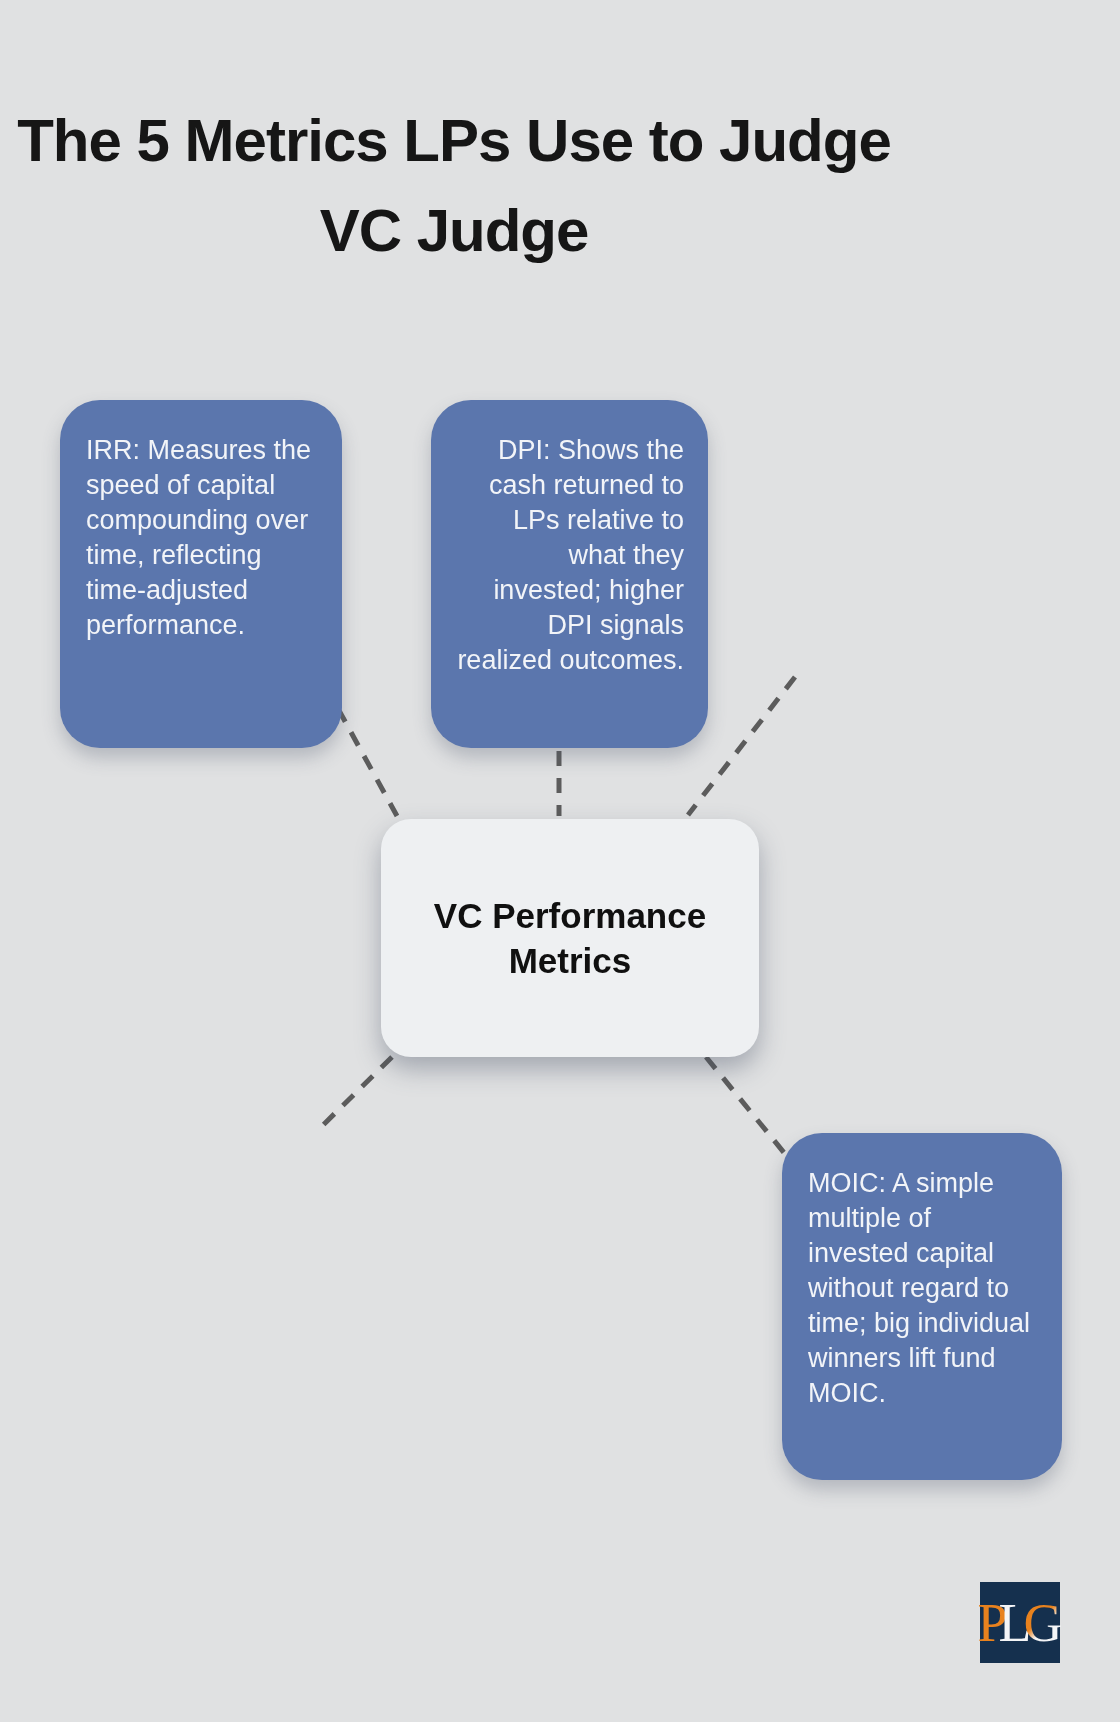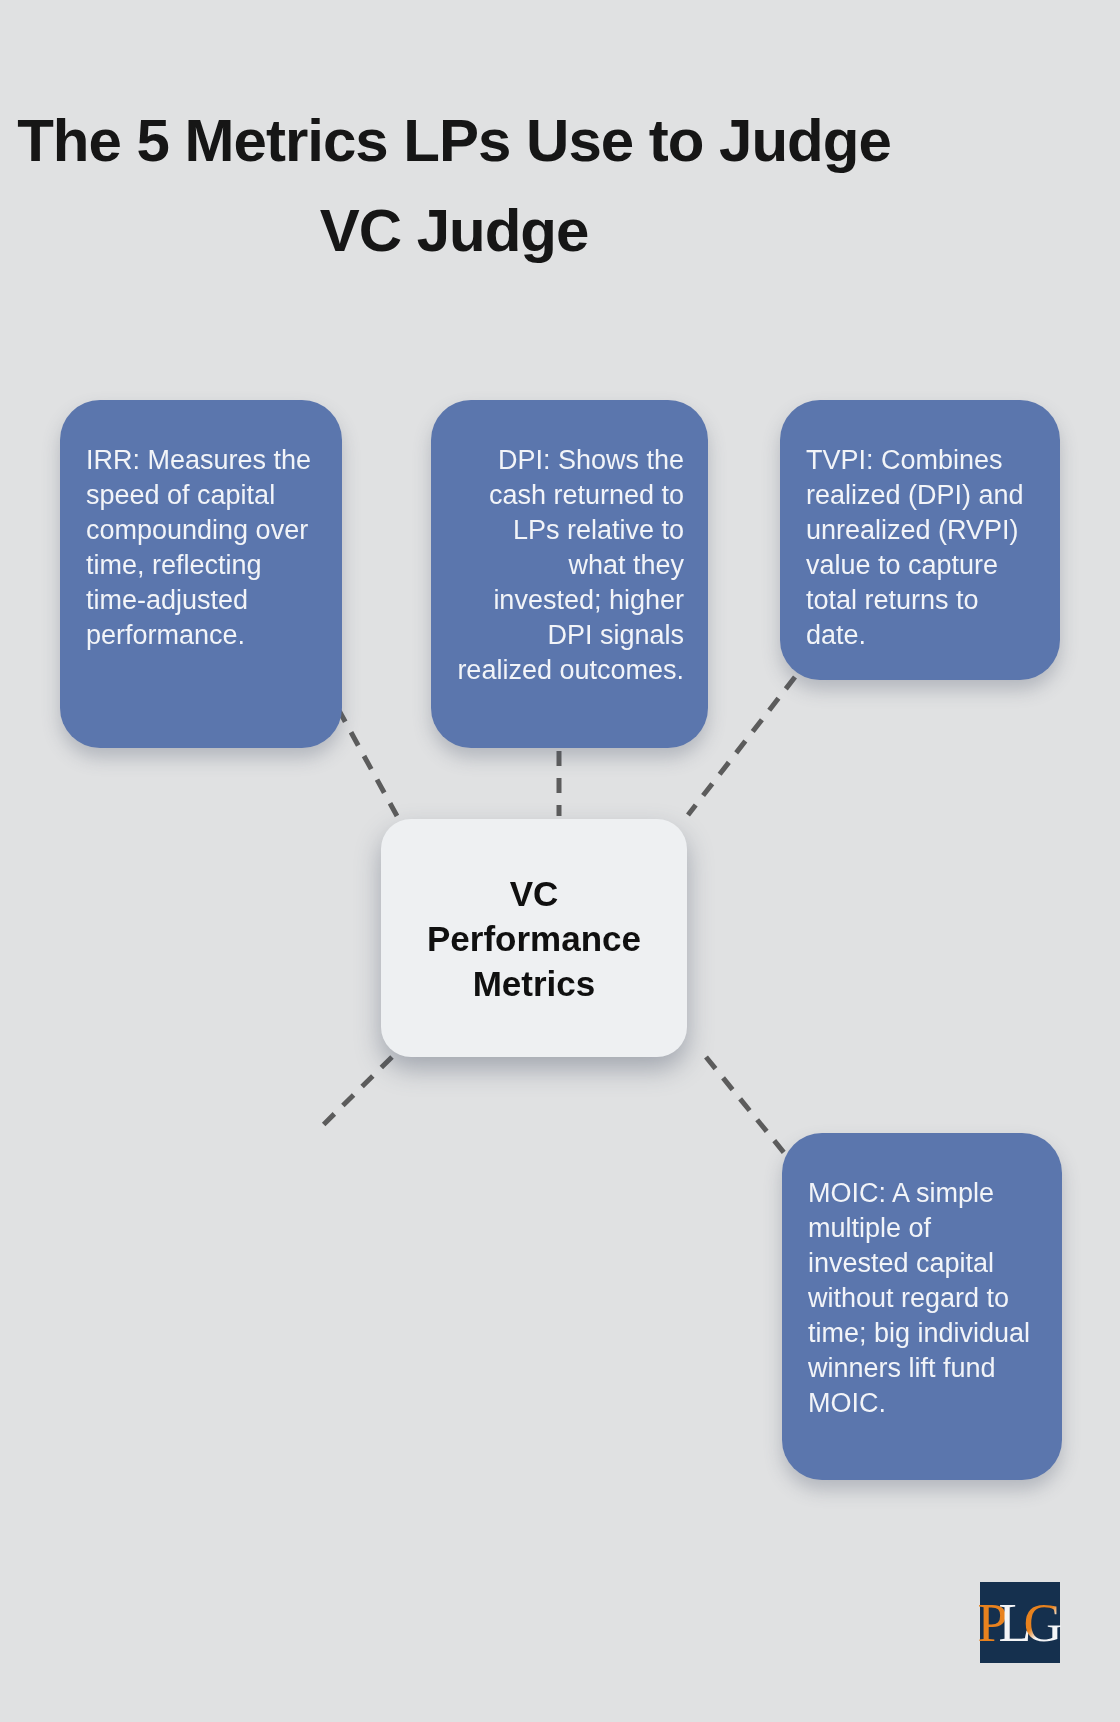--- a/index.html
+++ b/index.html
@@ -46,33 +46,33 @@
     fill:none;
   }
 
   .node{
     position:absolute;
     background:var(--node-blue);
     border-radius:40px;
     color:var(--node-text);
     font-size:27px;
     line-height:35px;
-    padding:43px 24px 0 26px;
+    padding:33px 24px 0 26px;
     box-sizing:border-box;
     box-shadow:0 10px 18px rgba(80,90,110,.30);
   }
   .node-irr {left:60px;  top:400px; width:282px; height:348px;}
   .node-dpi {left:431px; top:400px; width:277px; height:348px;text-align:right;}
   .node-tvpi{left:780px; top:400px; width:280px; height:280px;}
   .node-rvpi{left:60px;  top:1130px;width:282px; height:313px;}
   .node-moic{left:782px; top:1133px;width:280px; height:347px;}
 
   .center-node{
     position:absolute;
-    left:381px; top:819px; width:306px; height:238px;
+    left:381px; top:819px; width:378px; height:238px;
     background:var(--center-bg);
     border-radius:30px;
     box-shadow:0 12px 26px rgba(70,80,100,.40);
     display:flex; align-items:center; justify-content:flex-end;
     text-align:center;
   }
   .center-node .label{
     font-weight:700;
     font-size:35px;
     line-height:45px;
@@ -119,23 +119,20 @@
   </svg>
 
   <div class="node node-irr">
     <span>IRR: Measures the speed of capital compounding over time, reflecting time-adjusted performance.</span>
   </div>
 
   <div class="node node-dpi">
     <span>DPI: Shows the cash returned to LPs relative to what they invested; higher DPI signals realized outcomes.</span>
   </div>
 
-  <div class="node node-tvpi">
-    <span>TVPI: Combines realized (DPI) and unrealized (RVPI) value to capture total returns to date.</span>
-  </div>
 
 
   <div class="node node-moic">
     <span>MOIC: A simple multiple of invested capital without regard to time; big individual winners lift fund MOIC.</span>
   </div>
 
   <div class="center-node">
     <div class="label">VC Performance Metrics</div>
   </div>
 

